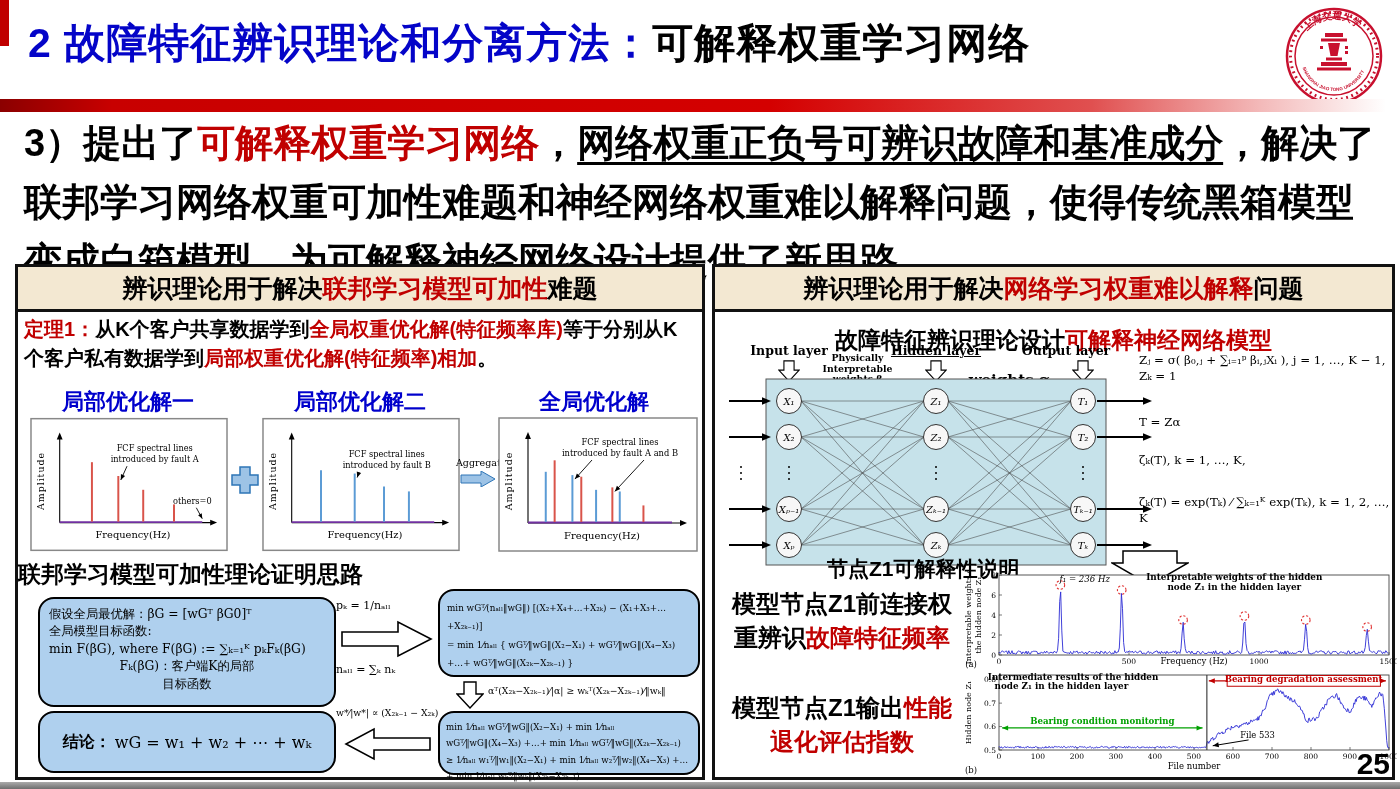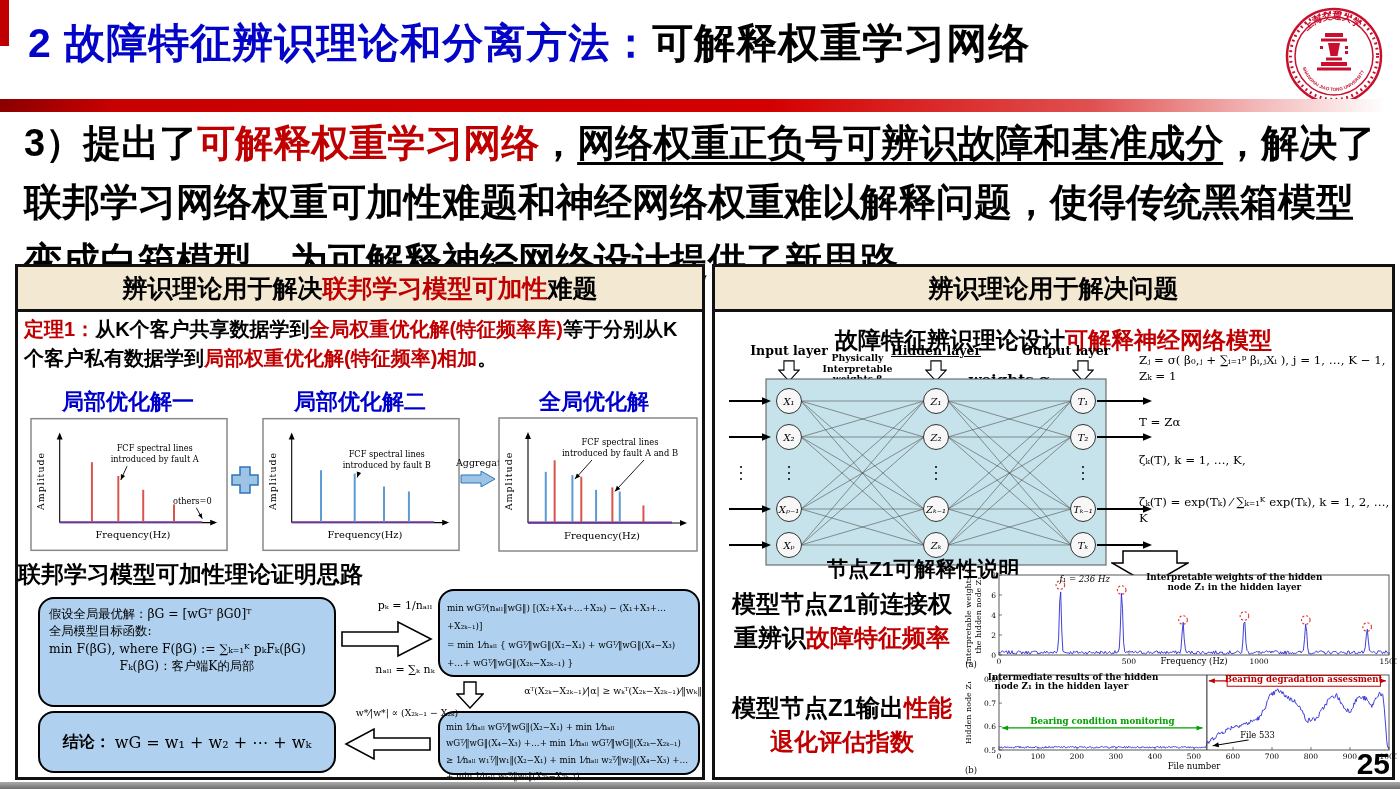--- a/index.html
+++ b/index.html
@@ -23,21 +23,21 @@
     justify-content:center;font-size:25px;font-weight:bold;white-space:nowrap;}
   .theorem{left:6px;top:48px;width:672px;font-size:20px;font-weight:bold;line-height:1.45;}
   .plot-title{font-size:22px;font-weight:bold;color:#0000CC;text-align:center;white-space:nowrap;}
   .proof-title{left:0;top:292px;width:100%;font-size:23px;font-weight:bold;}
   .fbox{position:absolute;background:#AFD0EE;border:2.5px solid #000;border-radius:16px;box-sizing:border-box;
     font-family:"DejaVu Serif","Liberation Serif",serif;}
   .fbox1{left:20px;top:330px;width:298px;height:110px;font-size:12.3px;padding:7px 9px;line-height:1.42;}
   .fbox2{left:420px;top:322px;width:262px;height:88px;font-size:8.8px;padding:8px 7px;line-height:2.1;}
   .fbox3{left:420px;top:444px;width:262px;height:64px;font-size:8.6px;padding:6px 6px;line-height:1.9;}
   .fbox4{left:20px;top:444px;width:298px;height:62px;font-size:16px;display:flex;align-items:center;justify-content:center;gap:4px;}
-  .flabel{position:absolute;font-family:"DejaVu Serif","Liberation Serif",serif;font-size:11px;text-align:center;margin-left:19px;}
+  .flabel{position:absolute;font-family:"DejaVu Serif","Liberation Serif",serif;font-size:11px;}
   .flabel.small{font-size:9.3px;}
   .agg-label{font-family:"DejaVu Serif","Liberation Serif",serif;font-size:9.5px;text-align:center;}
   .subtitle{left:0;top:46px;width:100%;text-align:center;font-size:23px;font-weight:bold;margin-top:12px;}
   .nl{position:absolute;font-family:"DejaVu Serif","Liberation Serif",serif;font-weight:bold;font-size:12.5px;text-align:center;}
   .eq{position:absolute;left:424px;width:256px;font-family:"DejaVu Serif","Liberation Serif",serif;font-size:11.8px;line-height:1.35;}
   .z1-note{left:112px;top:288px;font-size:21px;font-weight:bold;color:#000000;white-space:nowrap;}
   .chart-text{left:8px;width:238px;font-size:24px;font-weight:bold;line-height:1.4;text-align:center;}
   .page-num{right:2px;bottom:-4px;font-size:30px;font-weight:bold;}
   .bottom-bar{left:0;top:782px;width:1400px;height:7px;background:linear-gradient(#ABABAB,#6E6E6E);}
 </style>
@@ -171,20 +171,21 @@
         <text x="0" y="0" font-size="9.5" fill="#000" text-anchor="middle" font-family="&quot;DejaVu Serif&quot;,&quot;Liberation Serif&quot;,serif" transform="translate(14,64) rotate(-90)" letter-spacing="1">Amplitude</text>
       </svg>
 
     <div class="abs proof-title">联邦学习模型可加性理论证明思路</div>
 
     <div class="fbox fbox1">
       <div>假设全局最优解：βG = [wGᵀ  βG0]ᵀ</div>
       <div>全局模型目标函数:</div>
       <div>min F(βG), where F(βG) := ∑ₖ₌₁ᴷ pₖFₖ(βG)</div>
       <div style="text-align:center;">Fₖ(βG)：客户端K的局部</div>
+      <div style="text-align:center;">目标函数</div>
     </div>
 
     <div class="flabel" style="left:318px;top:332px;width:100px;">pₖ = 1/nₐₗₗ</div>
     <svg class="abs" style="left:322px;top:352px;width:94px;height:40px;" viewBox="0 0 94 40">
       <path d="M2,13 L58,13 L58,3 L91,20 L58,37 L58,27 L2,27 Z" fill="#fff" stroke="#000" stroke-width="1.6"></path>
     </svg>
     <div class="flabel" style="left:318px;top:396px;width:100px;">nₐₗₗ = ∑ₖ nₖ</div>
 
     <div class="fbox fbox2">
       <div>min wGᵀ⁄(nₐₗₗ‖wG‖) [(X₂+X₄+…+X₂ₖ) − (X₁+X₃+…+X₂ₖ₋₁)]</div>
@@ -208,20 +209,21 @@
 
     <div class="fbox fbox4">
       <span style="font-family:'Liberation Sans',sans-serif;font-weight:bold;">结论：</span>
       <span>wG = w₁ + w₂ + ⋯ + wₖ</span>
     </div>
   </div>
 
   <div class="panel" id="right-panel">
     <div class="panel-header">
       <span>辨识理论用于解决</span>
+        <span class="red">网络学习权重难以解释</span>
         <span>问题</span>
     </div>
 
     <div class="abs subtitle">
       <span>故障特征辨识理论设计</span><span class="red">可解释神经网络模型</span>
     </div>
 
     <div class="nl" style="left:19px;top:76px;width:110px;">Input layer</div>
     <div class="nl" style="left:166px;top:76px;width:110px;text-decoration:underline;">Hidden layer</div>
     <div class="nl" style="left:296px;top:76px;width:110px;">Output layer</div>

